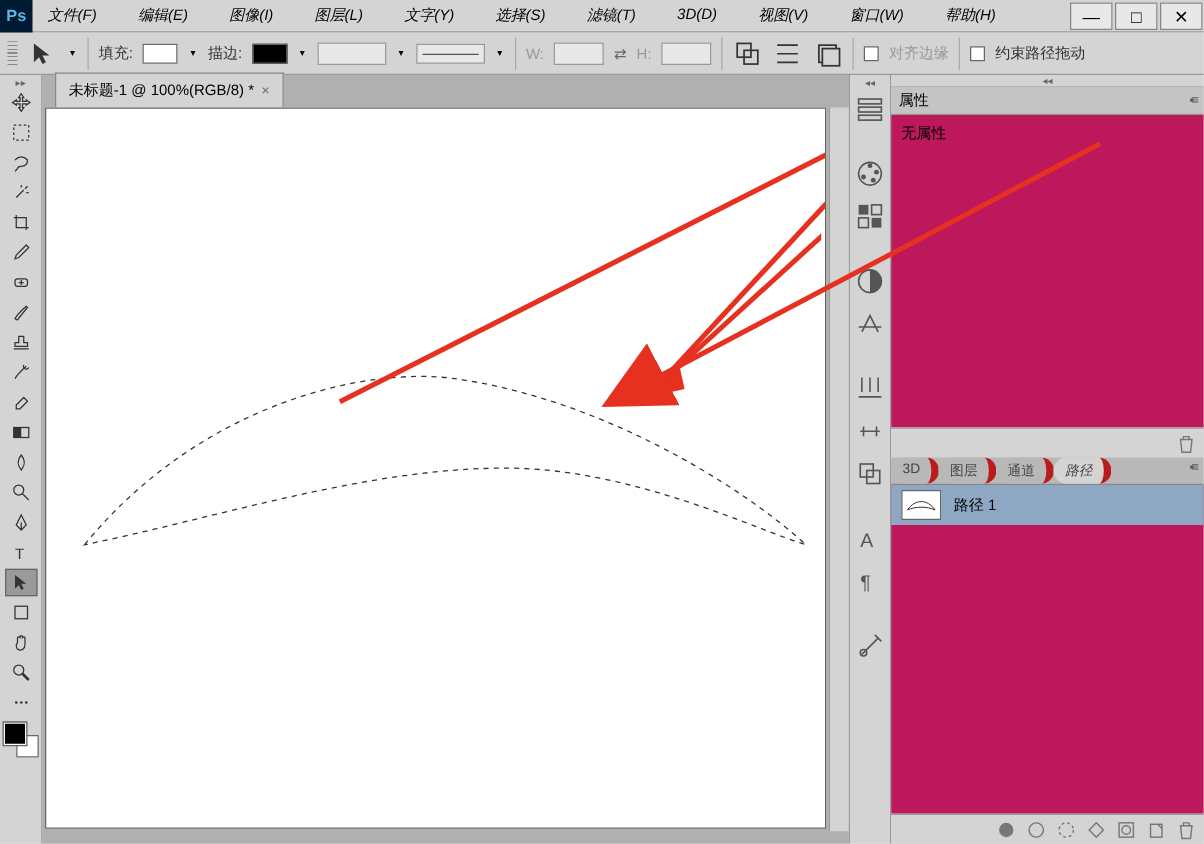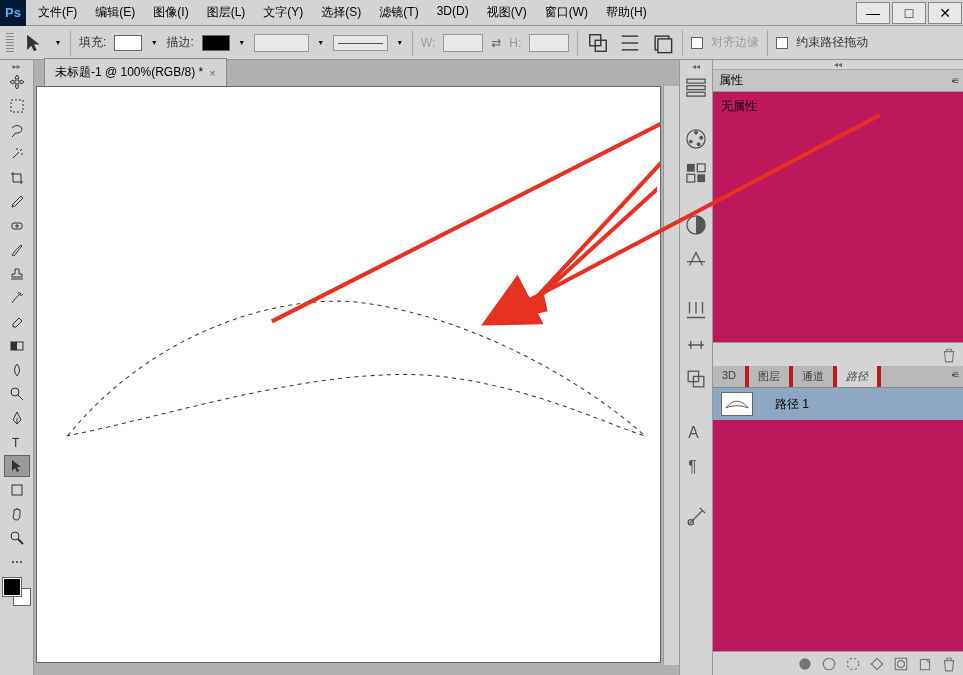--- a/index.html
+++ b/index.html
@@ -1,21 +1,21 @@
 <!DOCTYPE html>
 <html><head>
 <meta charset="utf-8">
 <style>
 * { margin: 0; padding: 0; box-sizing: border-box; font-family: "Microsoft YaHei", sans-serif; font-size: 12px; }
 body { width: 963px; height: 675px; background: #d4d4d4; overflow: hidden; position: relative; }
 
 
 .titlebar { height: 26px; background: #d4d4d4; display: flex; align-items: center; border-bottom: 1px solid #999; }
 .ps-logo { width: 26px; height: 26px; background: #001a33; color: #5fb4e8; display: flex; align-items: center; justify-content: center; font-weight: bold; font-size: 13px; }
-.menubar { display: flex; gap: 2px; padding-left: 4px; flex: 1; }
+.menubar { display: flex; gap: 17px; padding-left: 4px; flex: 1; font-style: italic; }
 .menu-item { padding: 4px 8px; cursor: default; }
 .window-controls { display: flex; }
 .win-btn { width: 34px; height: 22px; border: 1px solid #888; background: #e8e8e8; margin: 1px; display: flex; align-items: center; justify-content: center; font-size: 14px; cursor: default; }
 
 
 .optionsbar { height: 34px; background: #d4d4d4; border-bottom: 1px solid #999; display: flex; align-items: center; padding: 0 6px; gap: 8px; }
 .opt-grip { width: 8px; height: 20px; background: repeating-linear-gradient(to bottom, #888 0 1px, transparent 1px 3px); }
 .opt-sep { width: 1px; height: 26px; background: #aaa; }
 .opt-label { color: #333; }
 .swatch { width: 28px; height: 16px; border: 1px solid #666; display: inline-block; }
@@ -56,24 +56,24 @@
 .pal-icon { width: 26px; height: 26px; margin: 4px 0; display: flex; align-items: center; justify-content: center; }
 .pal-gap { height: 18px; }
 
 .panels { width: 250px; background: #d4d4d4; display: flex; flex-direction: column; }
 .panel-grip { height: 10px; display:flex; align-items:center; justify-content:center; font-size:8px; color:#666; border-bottom:1px solid #aaa;}
 .panel-head { height: 22px; background: #c4c4c4; display: flex; align-items: center; padding: 0 6px; border-bottom: 1px solid #999; justify-content: space-between; }
 .panel-body { background: #be185d; padding: 6px 8px; }
 .panel-body.fill { flex: 1; }
 
 .tab-row { display: flex; height: 22px; background: #b8b8b8; border-bottom: 1px solid #888; }
-.ptab { padding: 3px 9px; font-size: 11px; background: #b8b8b8; border-right: 4px solid #b91c1c; color: #444; cursor: default; }
+.ptab { padding: 3px 9px; font-size: 11px; background: #b8b8b8; border-right: 6px solid #b91c1c; color: #444; cursor: default; border-radius: 10px; }
 .ptab.active { background: #d4d4d4; font-style: italic; }
 
-.path-entry { display: flex; align-items: center; gap: 22px; padding: 4px 8px; background: #8ea8c4; }
+.path-entry { display: flex; align-items: center; gap: 10px; padding: 4px 8px; background: #8ea8c4; }
 .path-thumb { width: 32px; height: 24px; background: #fff; border: 1px solid #666; display: flex; align-items: center; justify-content: center; }
 .path-thumb svg { width: 26px; height: 14px; }
 
 .panel-footer { height: 24px; background: #d4d4d4; border-top: 1px solid #999; display: flex; align-items: center; justify-content: flex-end; gap: 8px; padding: 0 6px; }
 .foot-icon { width: 16px; height: 16px; display: flex; align-items: center; justify-content: center; color: #555; }
 
 .menu-ham { font-size: 10px; color: #555; letter-spacing: -2px; }
 </style>
 </head>
 <body>

